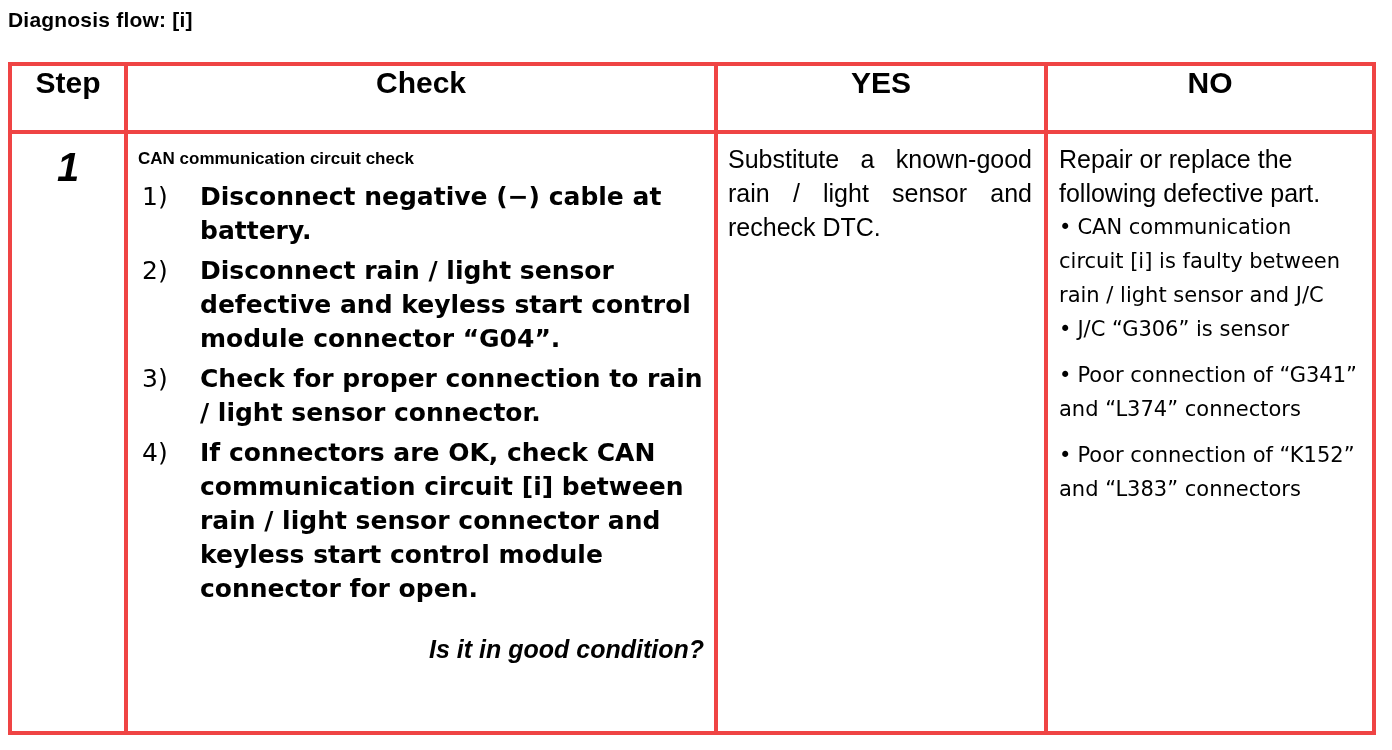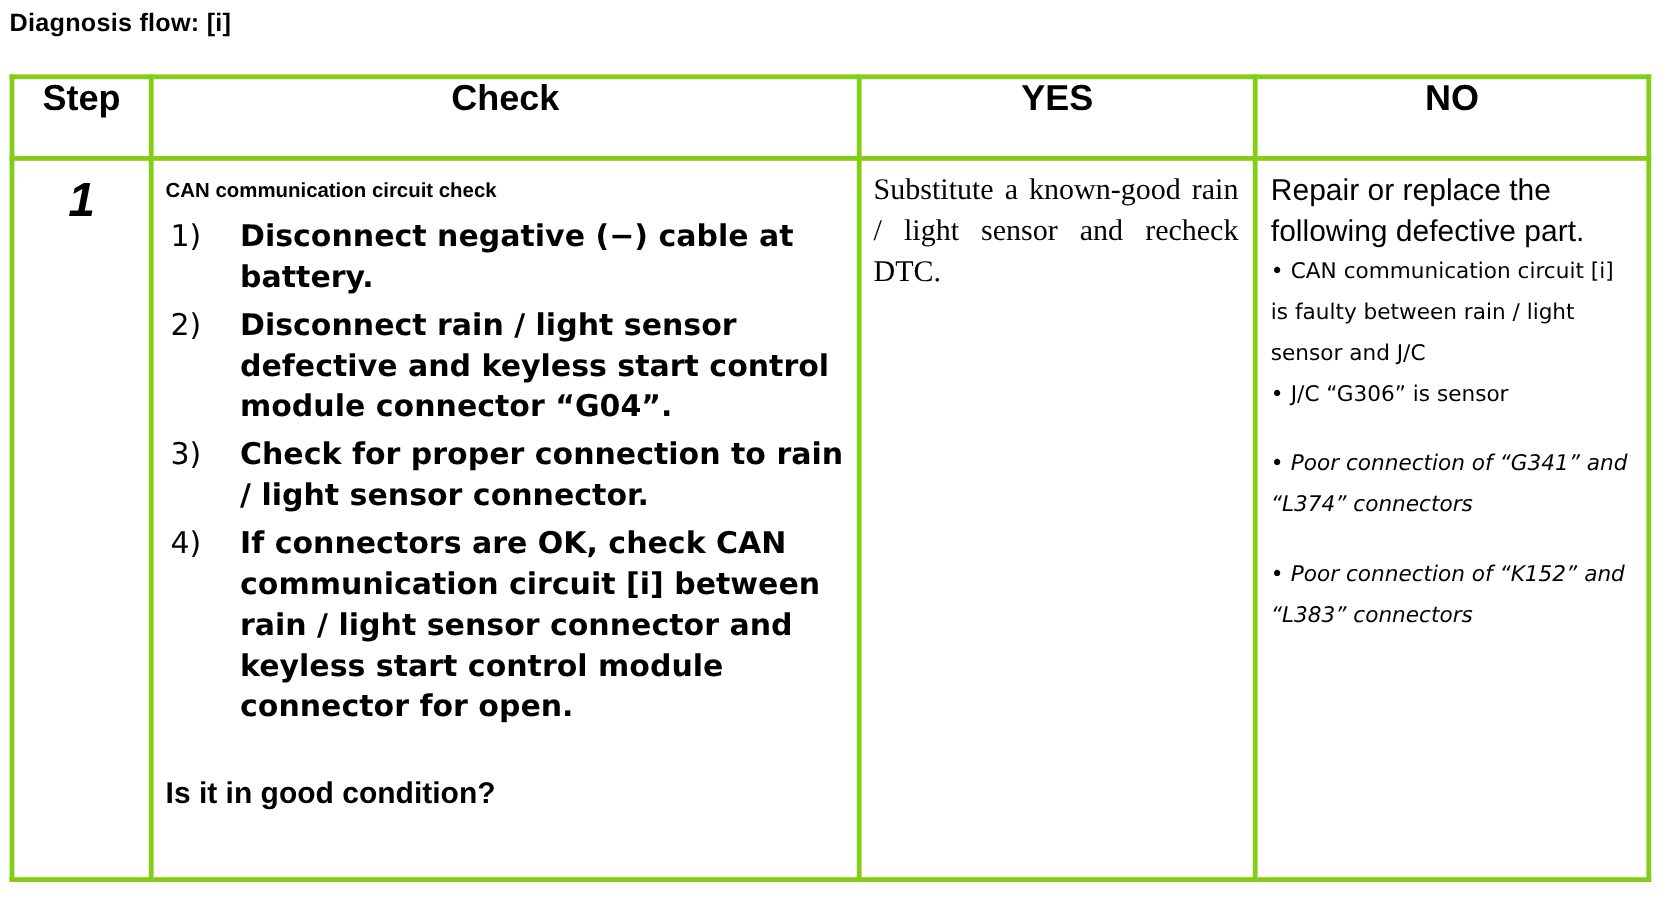--- a/index.html
+++ b/index.html
@@ -40,21 +40,21 @@
     position: absolute;
     left: 8px;
     top: 62px;
     width: 1364px;
     height: 673px;
     border-collapse: collapse;
     table-layout: fixed;
     background: #ffffff;
   }
   .flow-table td, .flow-table th {
-    border: 4px solid #84cc16;
+    border: 4px solid #ef4444;
     padding: 0;
     vertical-align: top;
     background: #ffffff;
   }
 
   
   col.c-step   { width: 116px; }
   col.c-action { width: 590px; }
   col.c-yes    { width: 330px; }
   col.c-no     { width: 328px; }
@@ -123,28 +123,30 @@
     left: 4px;
     top: 0;
     font-size: 25px;
     line-height: 34px;
   }
   .steps-list .text { display: block; font-weight: bold; }
 
   .action-question {
     font-family: "Liberation Sans", sans-serif;
     font-weight: bold;
-    font-size: 25px;
-    line-height: 34px;
-    margin-top: 38px;
+    font-style: italic;
+    font-size: 25px;
+    line-height: 34px;
+    margin-top: 26px;
+    text-align: right;
   }
 
   
   .yes-text {
-    font-family: Liberation Serif, serif;
+    font-family: Liberation Sans, sans-serif;
     font-size: 25px;
     line-height: 34px;
     text-align: justify;
     margin: 0;
     hyphens: none;
   }
 
   
   .no-lead {
     font-family: Liberation Sans, sans-serif;
@@ -152,25 +154,25 @@
     line-height: 34px;
     margin: 0;
   }
   .no-list {
     margin: 0;
     padding: 0;
     list-style: none;
   }
   .no-list li {
     font-family: "DejaVu Sans", sans-serif;
-    font-size: 18px;
-    line-height: 34px;
-    margin: 0;
-  }
-  .no-list li.spaced { margin-top: 24px; font-style: italic; }
+    font-size: 21px;
+    line-height: 34px;
+    margin: 0;
+  }
+  .no-list li.spaced { margin-top: 12px; }
   .no-list .bullet { margin-right: 6px; }
 </style>
 </head>
 <body>
 
 <div class="page">
 
   <div class="doc-title">Diagnosis flow: [i]</div>
 
   <table class="flow-table">

